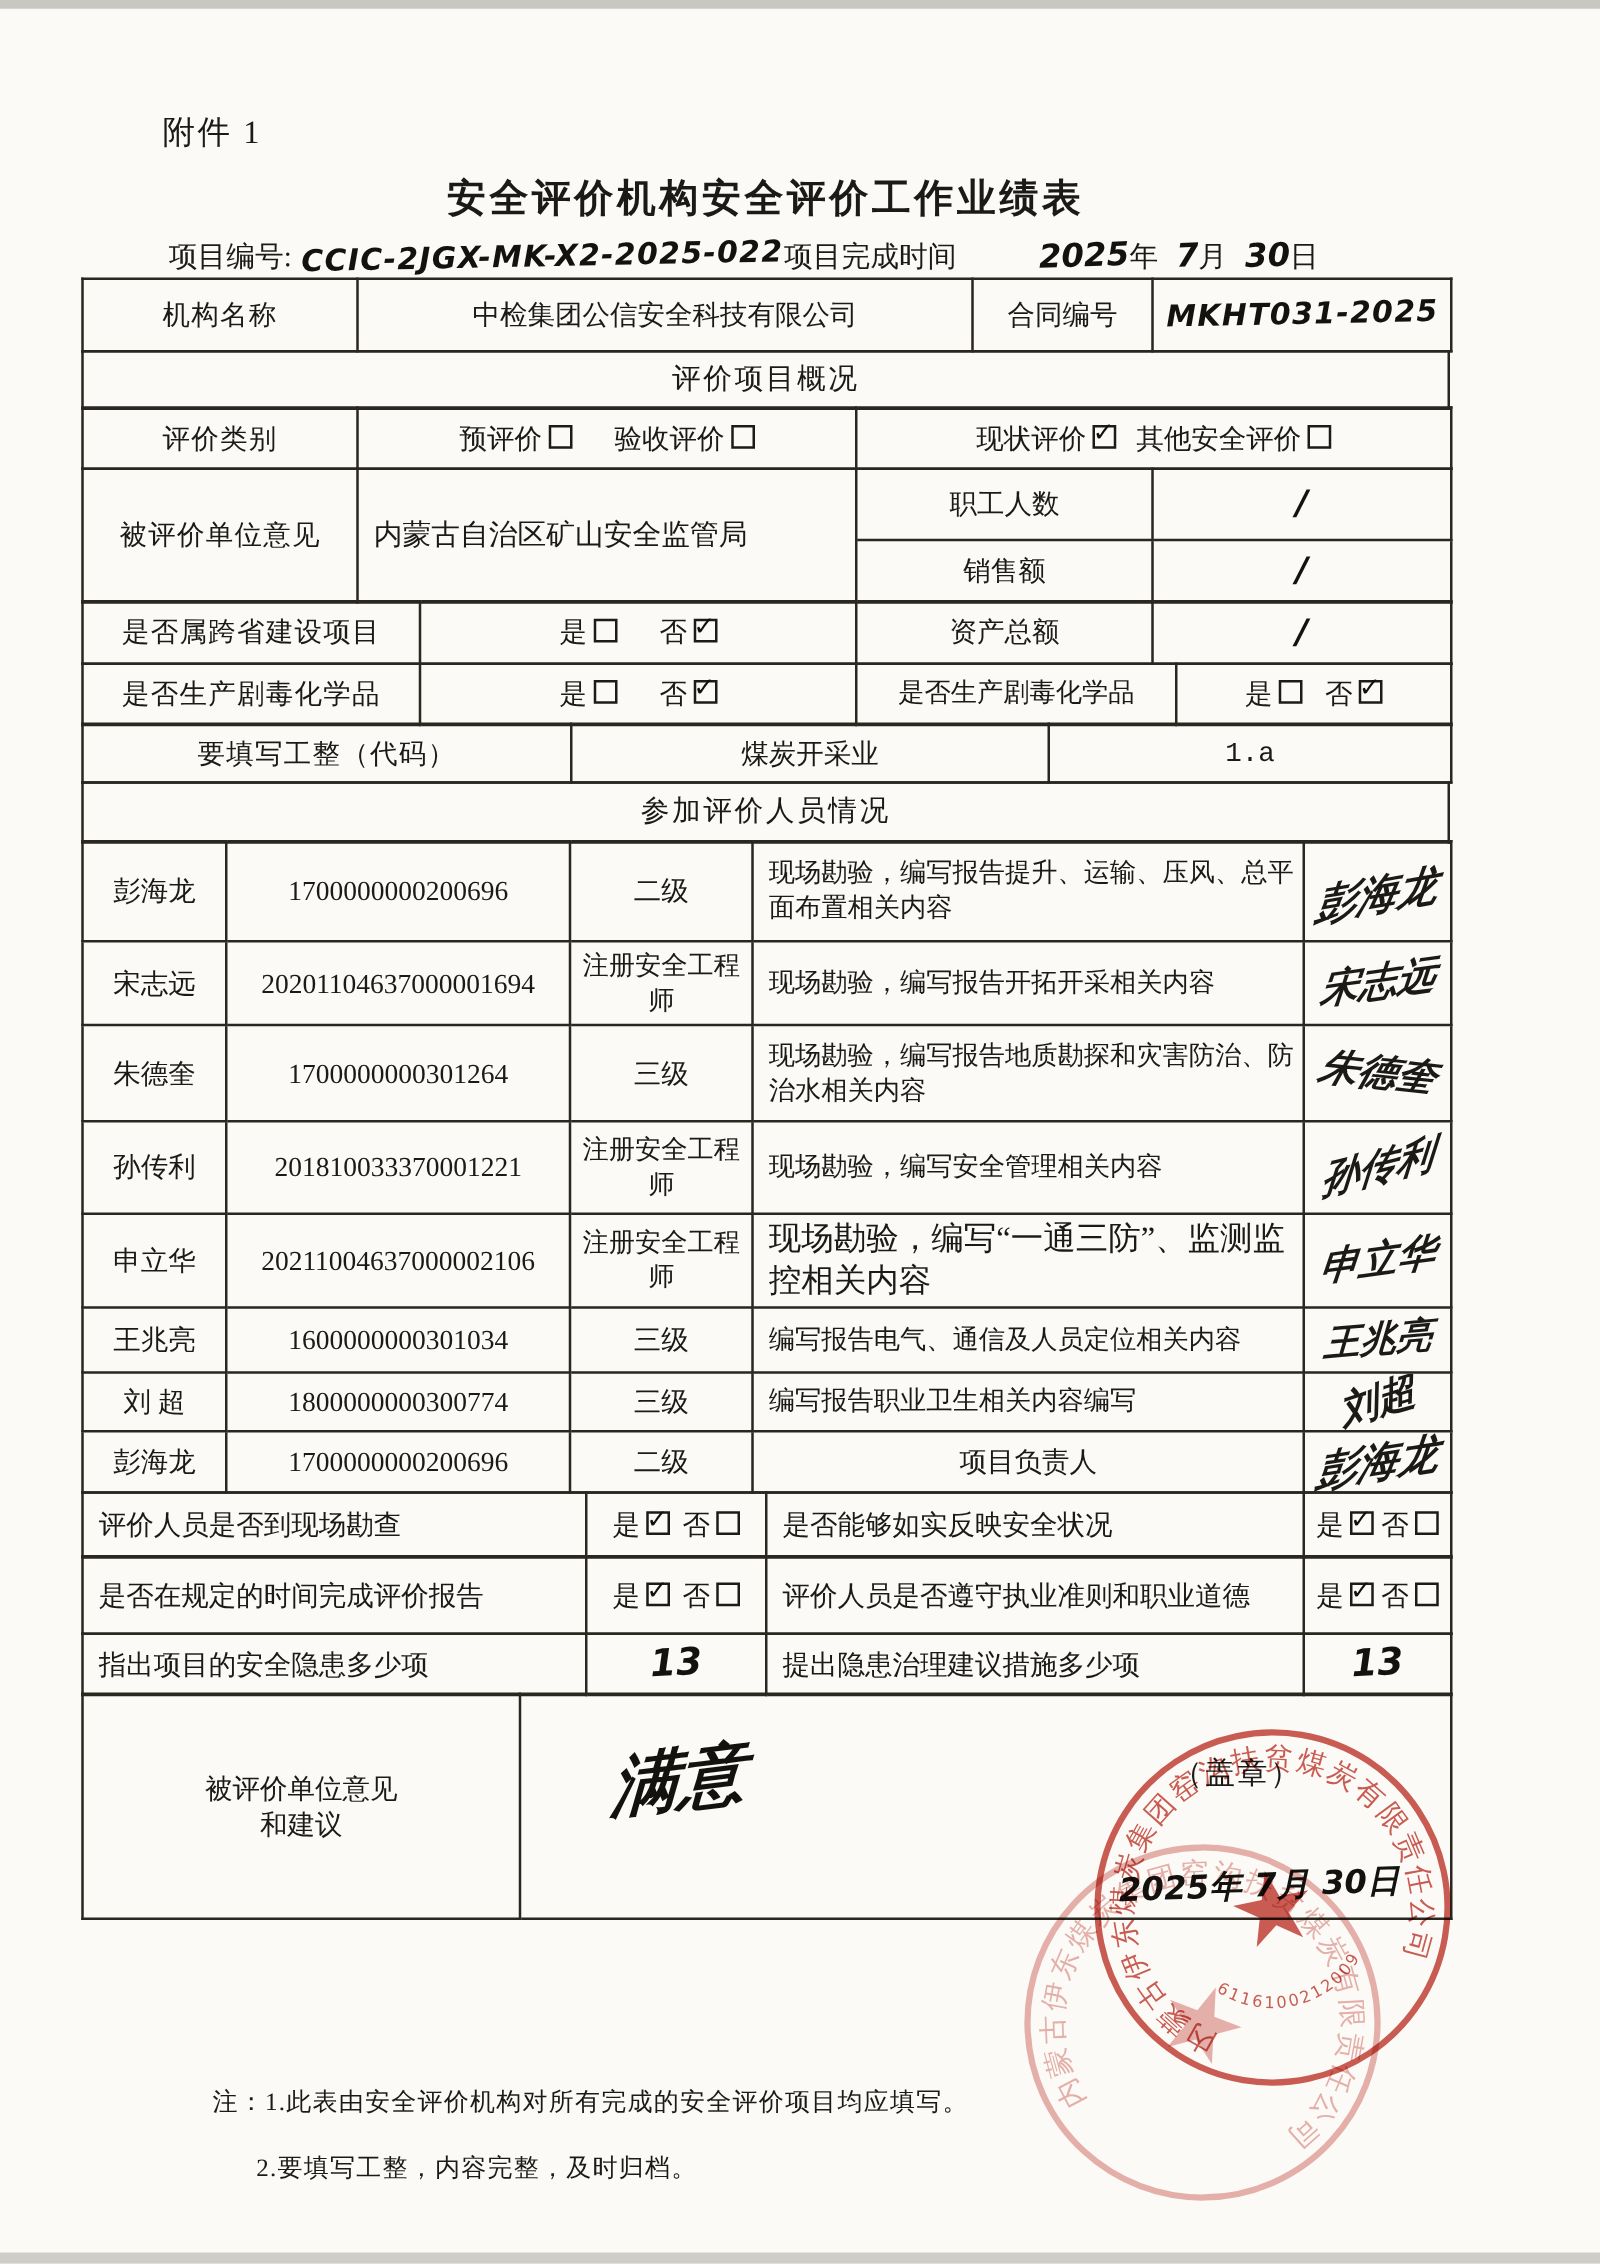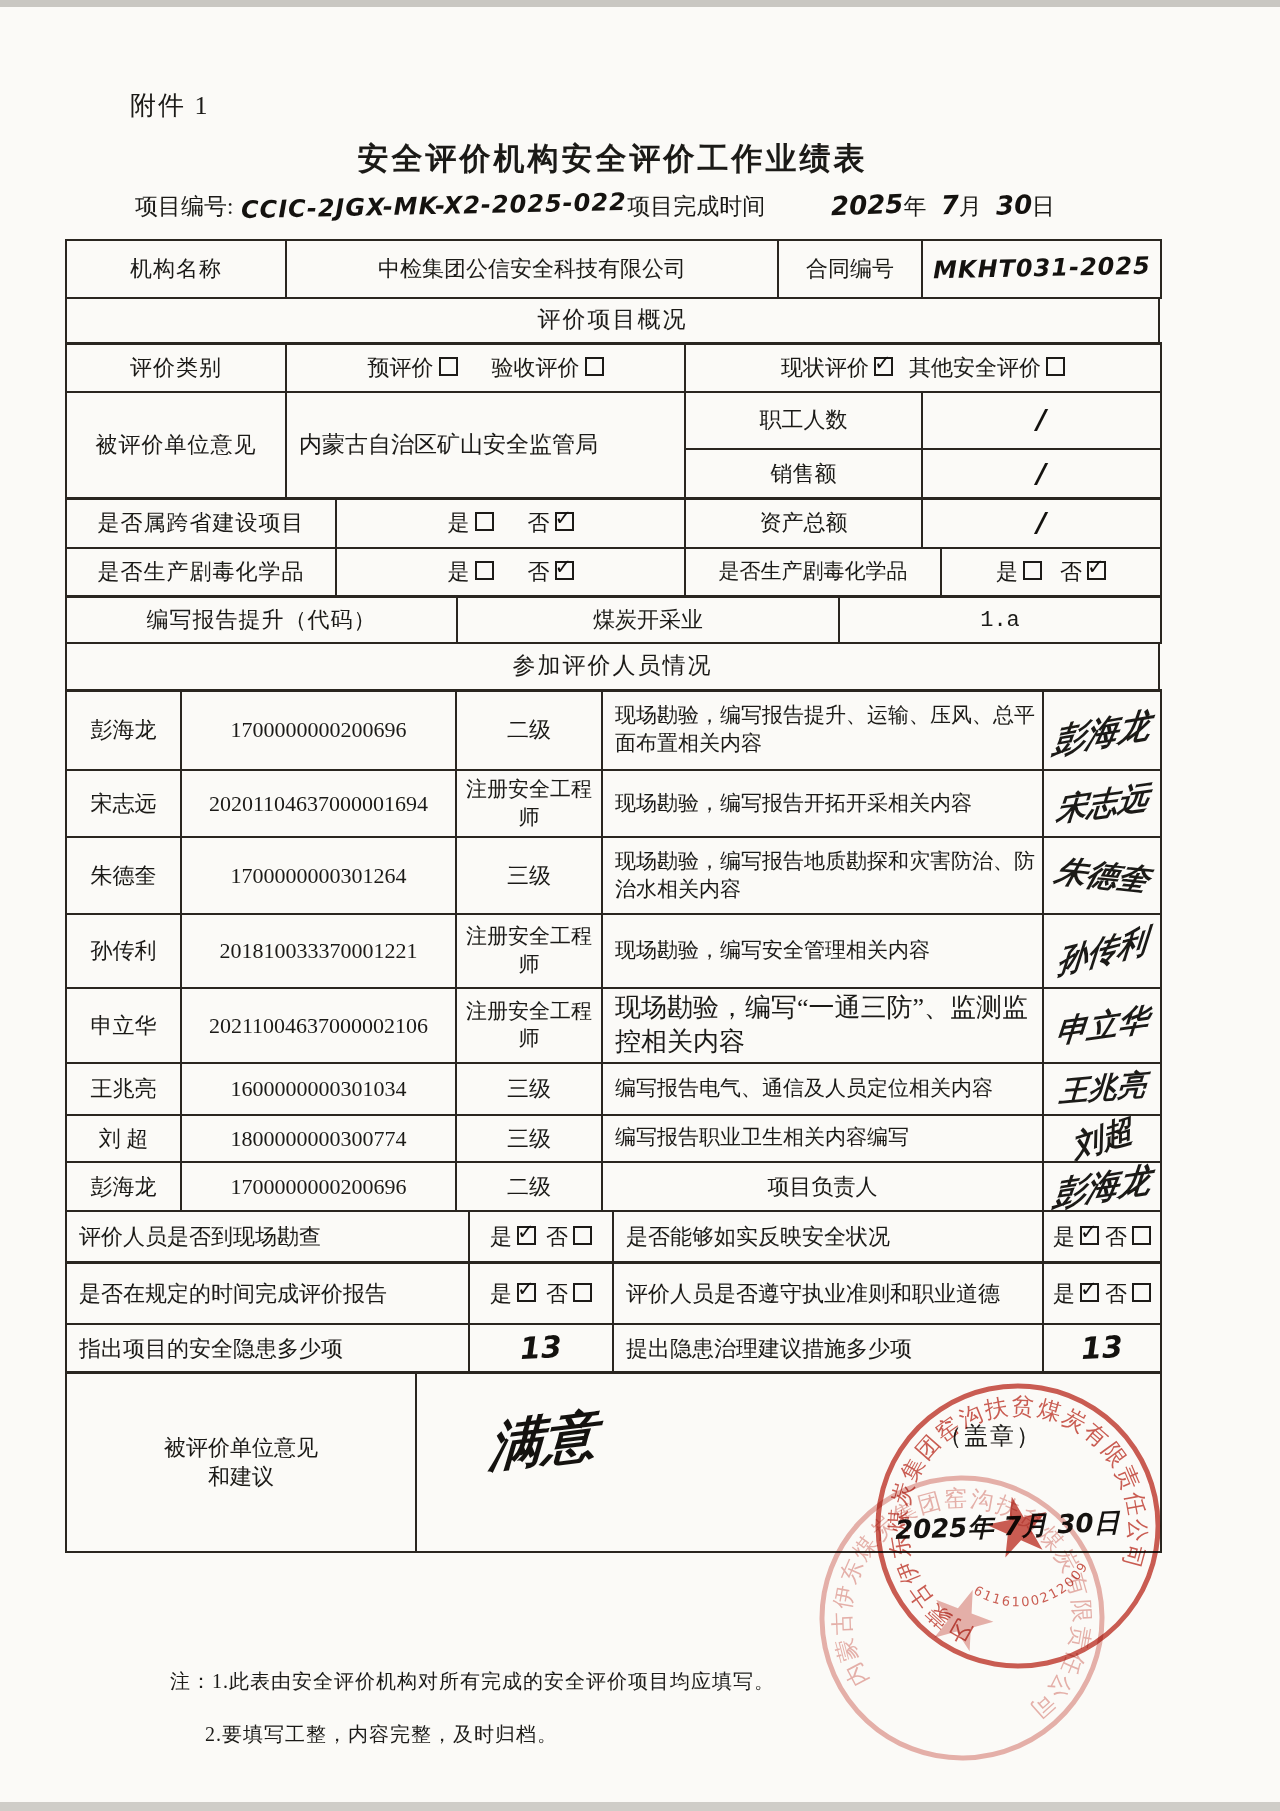--- a/index.html
+++ b/index.html
@@ -15,21 +15,21 @@
   .attachment{position:absolute;left:130px;top:88px;font-size:26px;letter-spacing:2px;}
   .doc-title{position:absolute;left:65px;top:138px;width:1095px;text-align:center;
     font-size:31px;font-weight:bold;letter-spacing:3px;}
   .pn-line{position:absolute;left:135px;top:190px;width:1025px;font-size:23px;white-space:nowrap;}
   .pn-line .gap1{display:inline-block;width:8px;}
   .pn-line .gap2{display:inline-block;width:66px;}
   .pn-line .gap3{display:inline-block;width:14px;}
 
   .tablewrap{position:absolute;left:65px;top:222px;width:1095px;}
   .tablewrap table{border-collapse:collapse;table-layout:fixed;width:1095px;margin-top:-2.5px;}
-  .tablewrap table.first{margin-top:17px;}
+  .tablewrap table.first{margin-top:0;}
   .tablewrap td{border:2.5px solid #2a2620;text-align:center;vertical-align:middle;
     font-size:22px;padding:2px 6px;overflow:hidden;line-height:1.32;}
   td.lal{text-align:left;padding-left:12px;}
   td.sec{font-size:23px;letter-spacing:2px;}
   .lbl{letter-spacing:1px;}
 
   
   .box{display:inline-block;width:15px;height:15px;border:2.2px solid #1d1b18;
     vertical-align:-1px;margin-left:5px;position:relative;background:transparent;}
   .box.checked::after{content:"✓";position:absolute;left:-2px;top:-9px;font-size:21px;
@@ -189,21 +189,21 @@
       </table>
 
     <table>
       <colgroup>
           <col style="width:391px">
           <col style="width:382px">
           <col style="width:322px">
         </colgroup>
       <tbody>
           <tr>
-        <td style="height:41px" class="lbl">编写报告提升（代码）</td>
+        <td style="height:41px" class="lbl">要填写工整（代码）</td>
         <td>煤炭开采业</td>
         <td><span style="font-family:Liberation Mono, monospace">1.a</span></td>
       </tr>
     </tbody>
       </table>
 
     <table>
       <tbody>
           <tr>
             <td style="height:42px" class="sec">参加评价人员情况</td>

